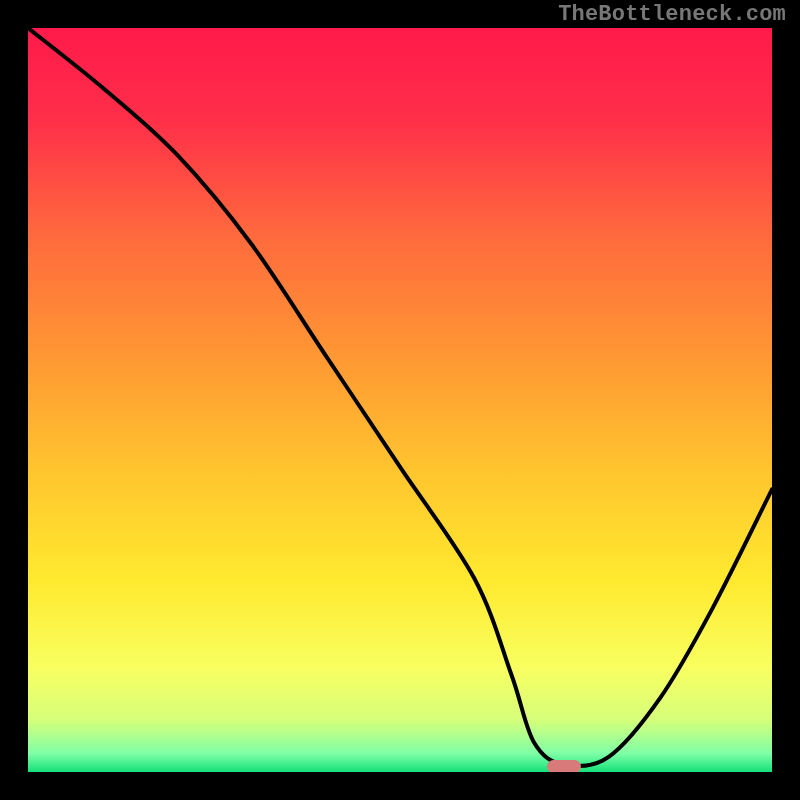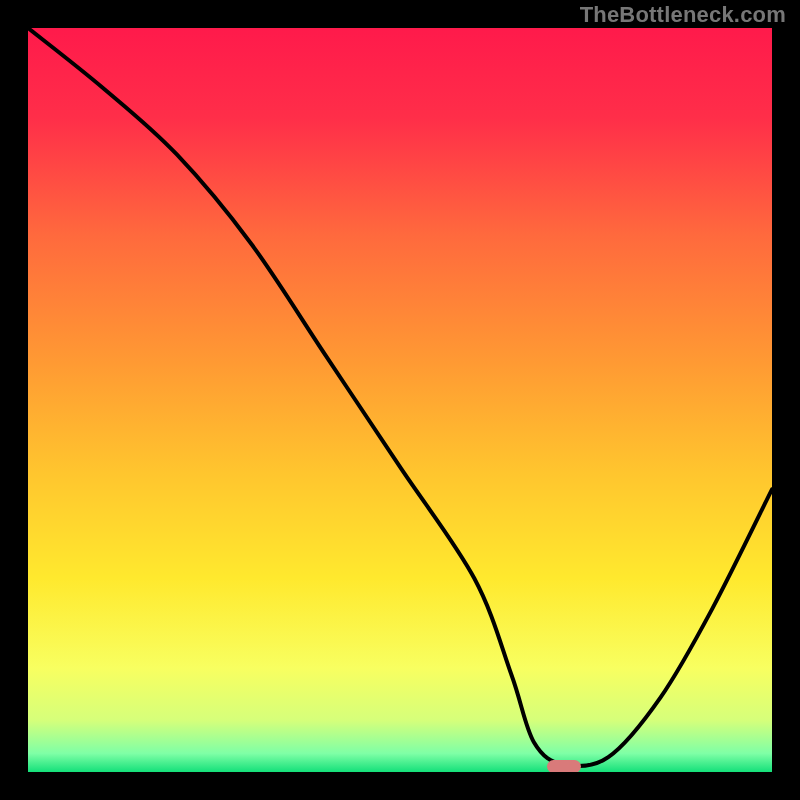--- a/index.html
+++ b/index.html
@@ -41,21 +41,21 @@
     height: 100%;
   }
   .marker {
     position: absolute;
     border-radius: 999px;
   }
   .watermark {
     position: absolute;
     top: 2px;
     right: 14px;
-    font-family: Liberation Sans, sans-serif;
+    font-family: Liberation Mono, monospace;
     font-size: 22px;
     font-weight: 600;
     color: #777;
     letter-spacing: 0.2px;
   }
 </style>
 </head>
 <body>
 
 <div class="frame">

